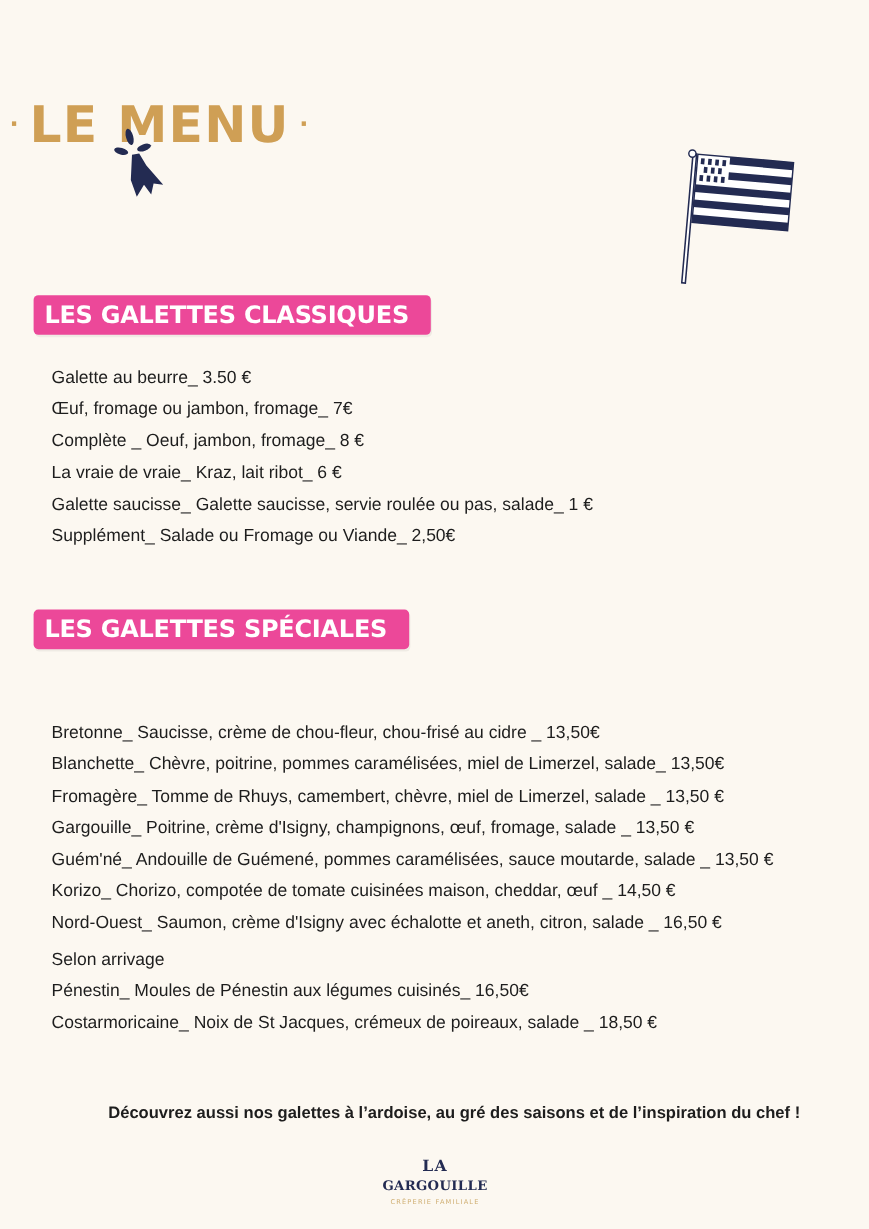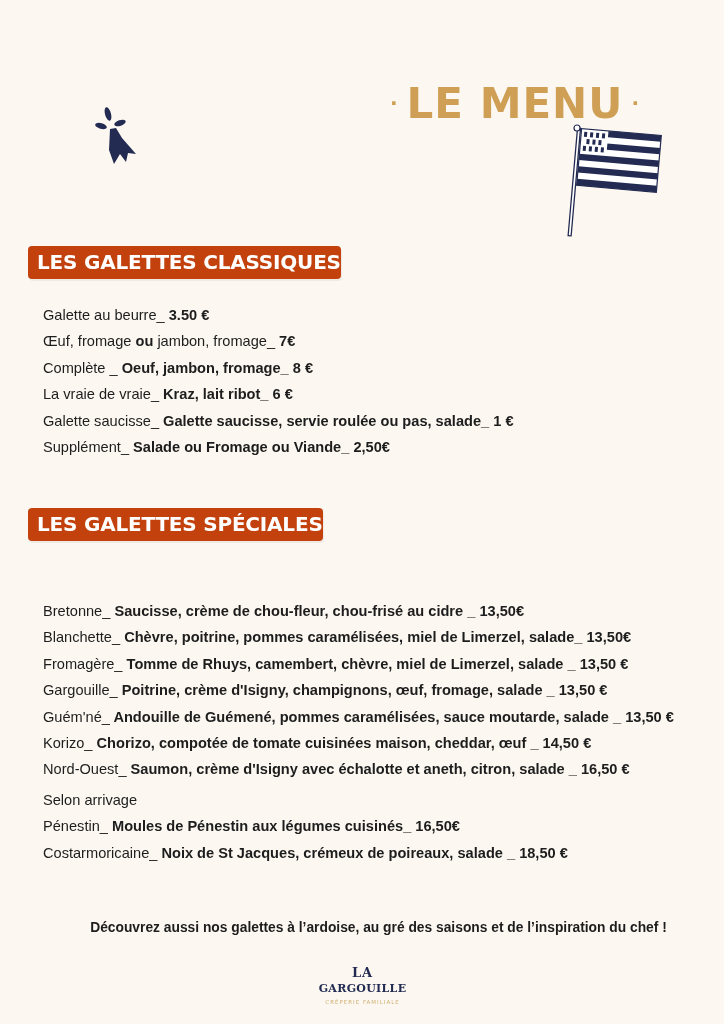--- a/index.html
+++ b/index.html
@@ -13,21 +13,21 @@
       position: relative;
       overflow: hidden;
       font-family: "Liberation Sans", "DejaVu Sans", sans-serif;
       color: #1c1c1c;
     }
     .title {
       position: absolute;
       left: 0;
       top: 78px;
       width: 648px;
-      text-align: right;
+      text-align: left;
       font-family: "DejaVu Sans", sans-serif;
       font-weight: bold;
       font-size: 42px;
       letter-spacing: 1px;
       color: #cf9f55;
       line-height: 52px;
     }
     .title .dot {
       display: inline-block;
       font-size: 20px;
@@ -46,27 +46,27 @@
     .flag {
       position: absolute;
       left: 565px;
       top: 120px;
       width: 105px;
       height: 122px;
     }
     .section-header {
       position: absolute;
       left: 28px;
-      background: #c2410c;
+      background: #ec4899;
       color: #ffffff;
       font-family: "DejaVu Sans", sans-serif;
       font-weight: bold;
       font-size: 20px;
       line-height: 33px;
-      padding: 0 0 0 9px;
+      padding: 0 18px 0 9px;
       border-radius: 4px;
       letter-spacing: -0.2px;
       box-shadow: 1px 2px 0 rgba(0,0,0,0.05);
     }
     #sec1 { top: 246px; }
     #sec2 { top: 508px; }
     .menu-list {
       position: absolute;
       left: 43px;
       margin: 0;
@@ -76,21 +76,21 @@
     .menu-list li {
       font-size: 14.6px;
       line-height: 26.4px;
       white-space: nowrap;
       color: #1d1d1d;
     }
     .menu-list .name {
       font-weight: normal;
     }
     .menu-list .desc {
-      font-weight: bold;
+      font-weight: normal;
       text-align: center;
     }
     #list1 { top: 302px; }
     #list2 { top: 576px; margin-top: 22px; }
     #list3 { top: 787px; }
     .small-desc {
       font-size: 13.2px;
       letter-spacing: -0.3px;
     }
     .footer-note {

